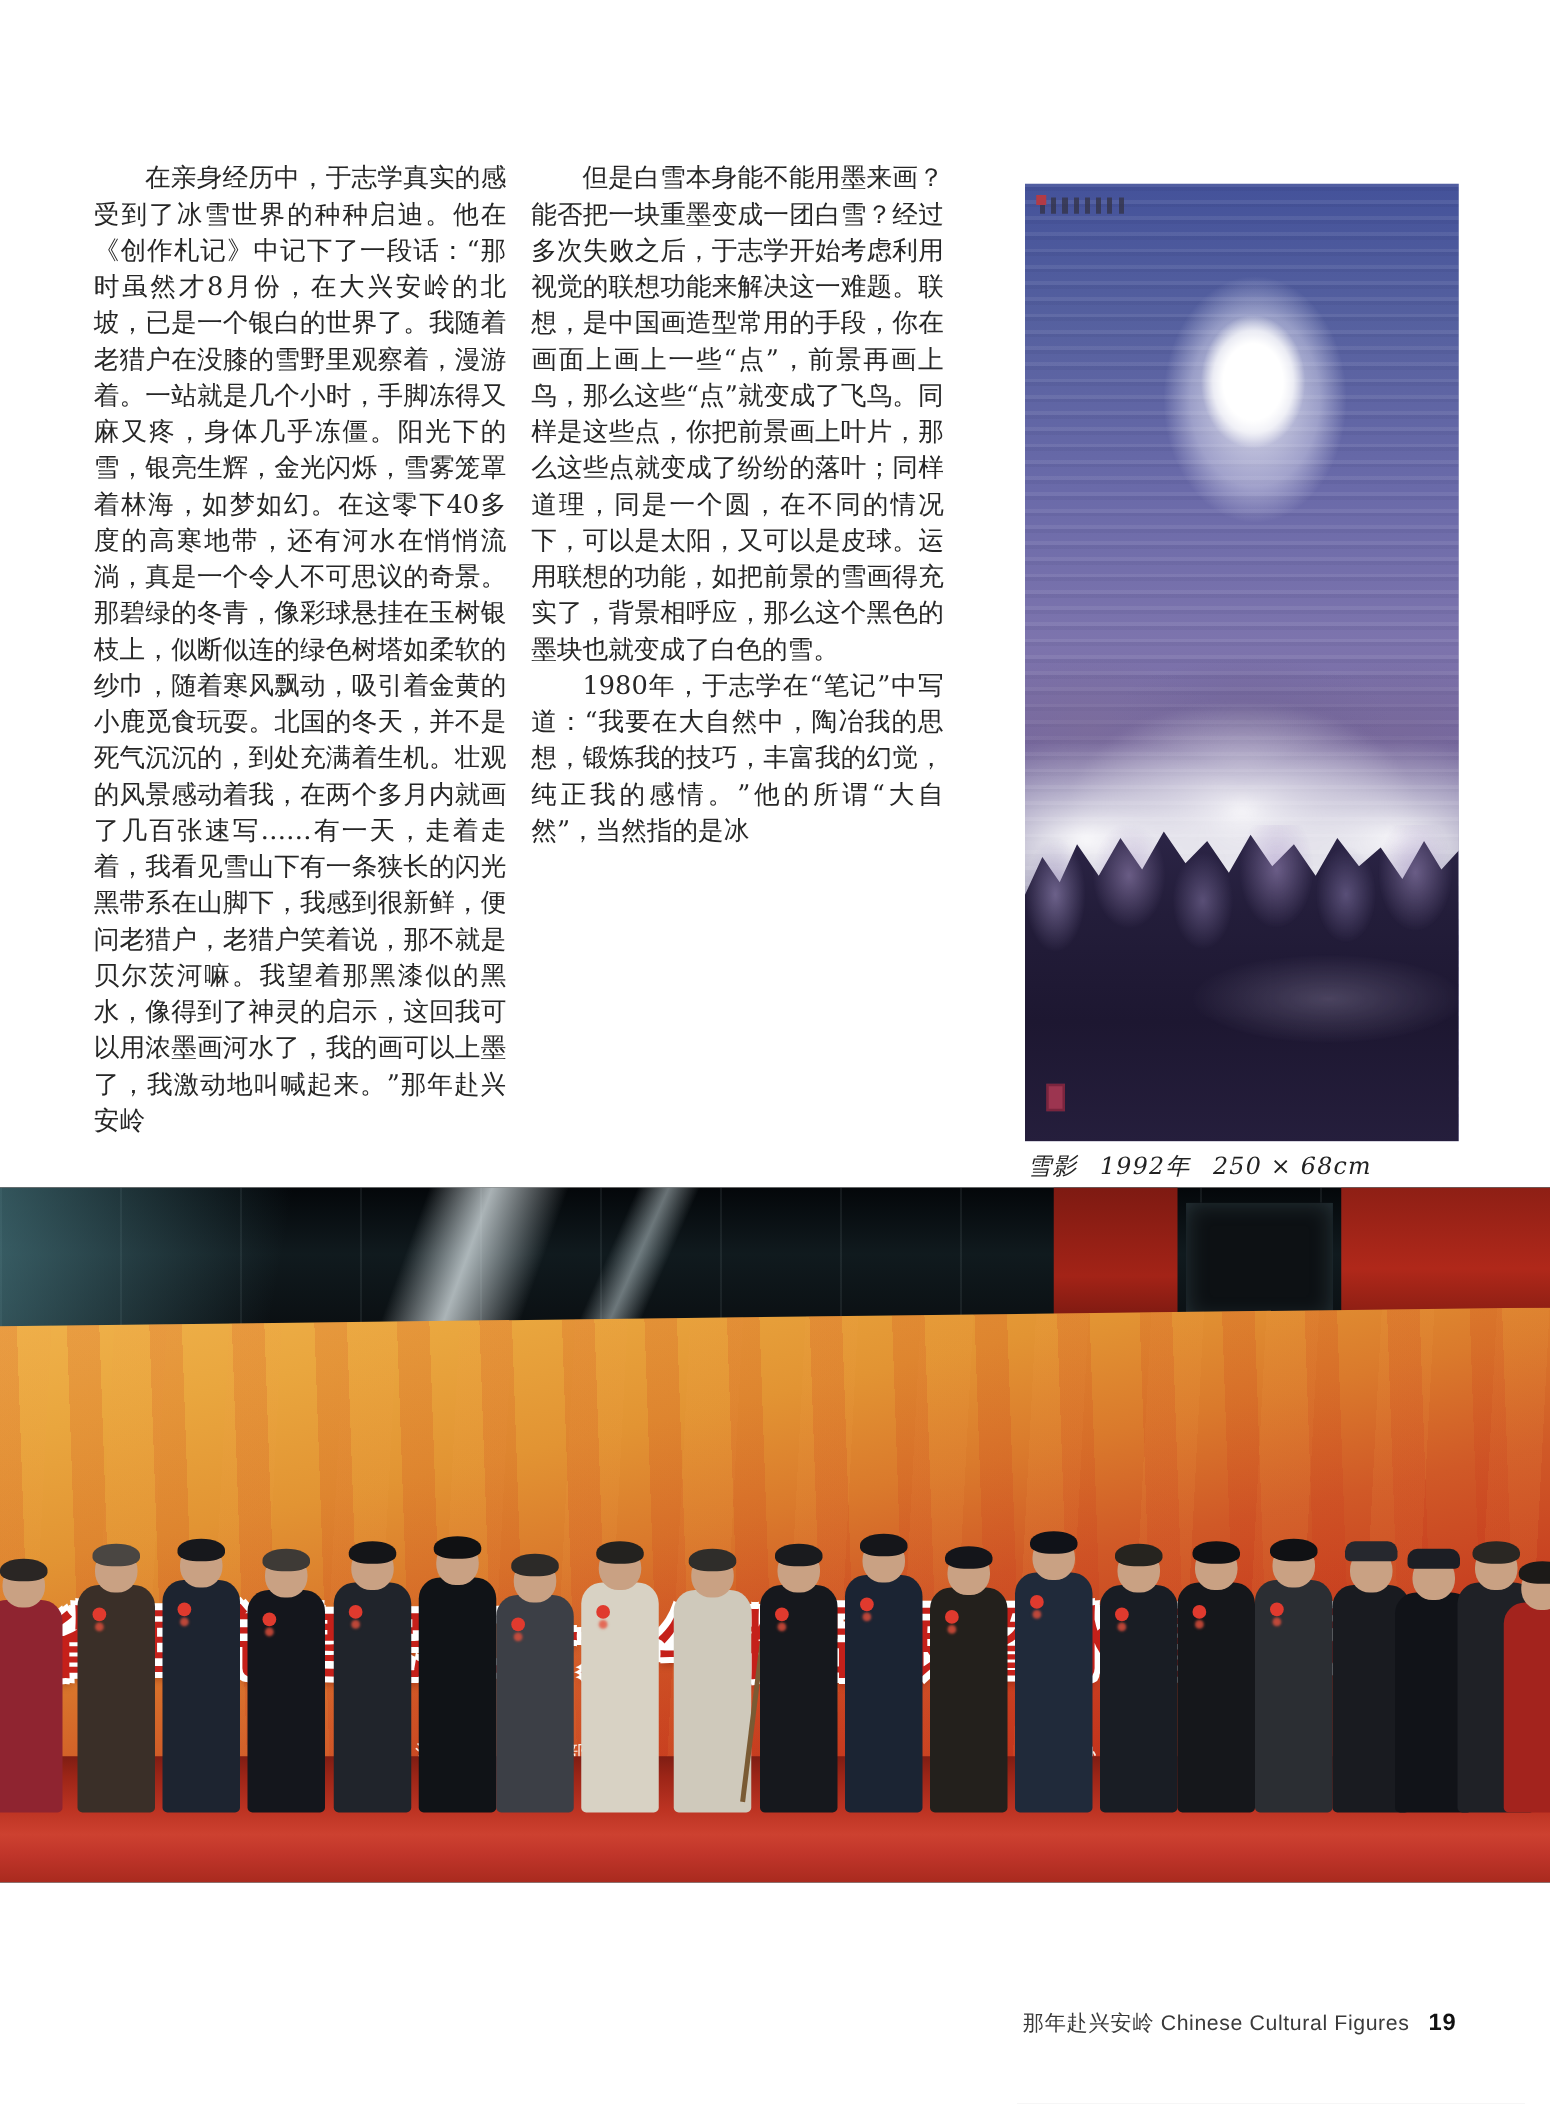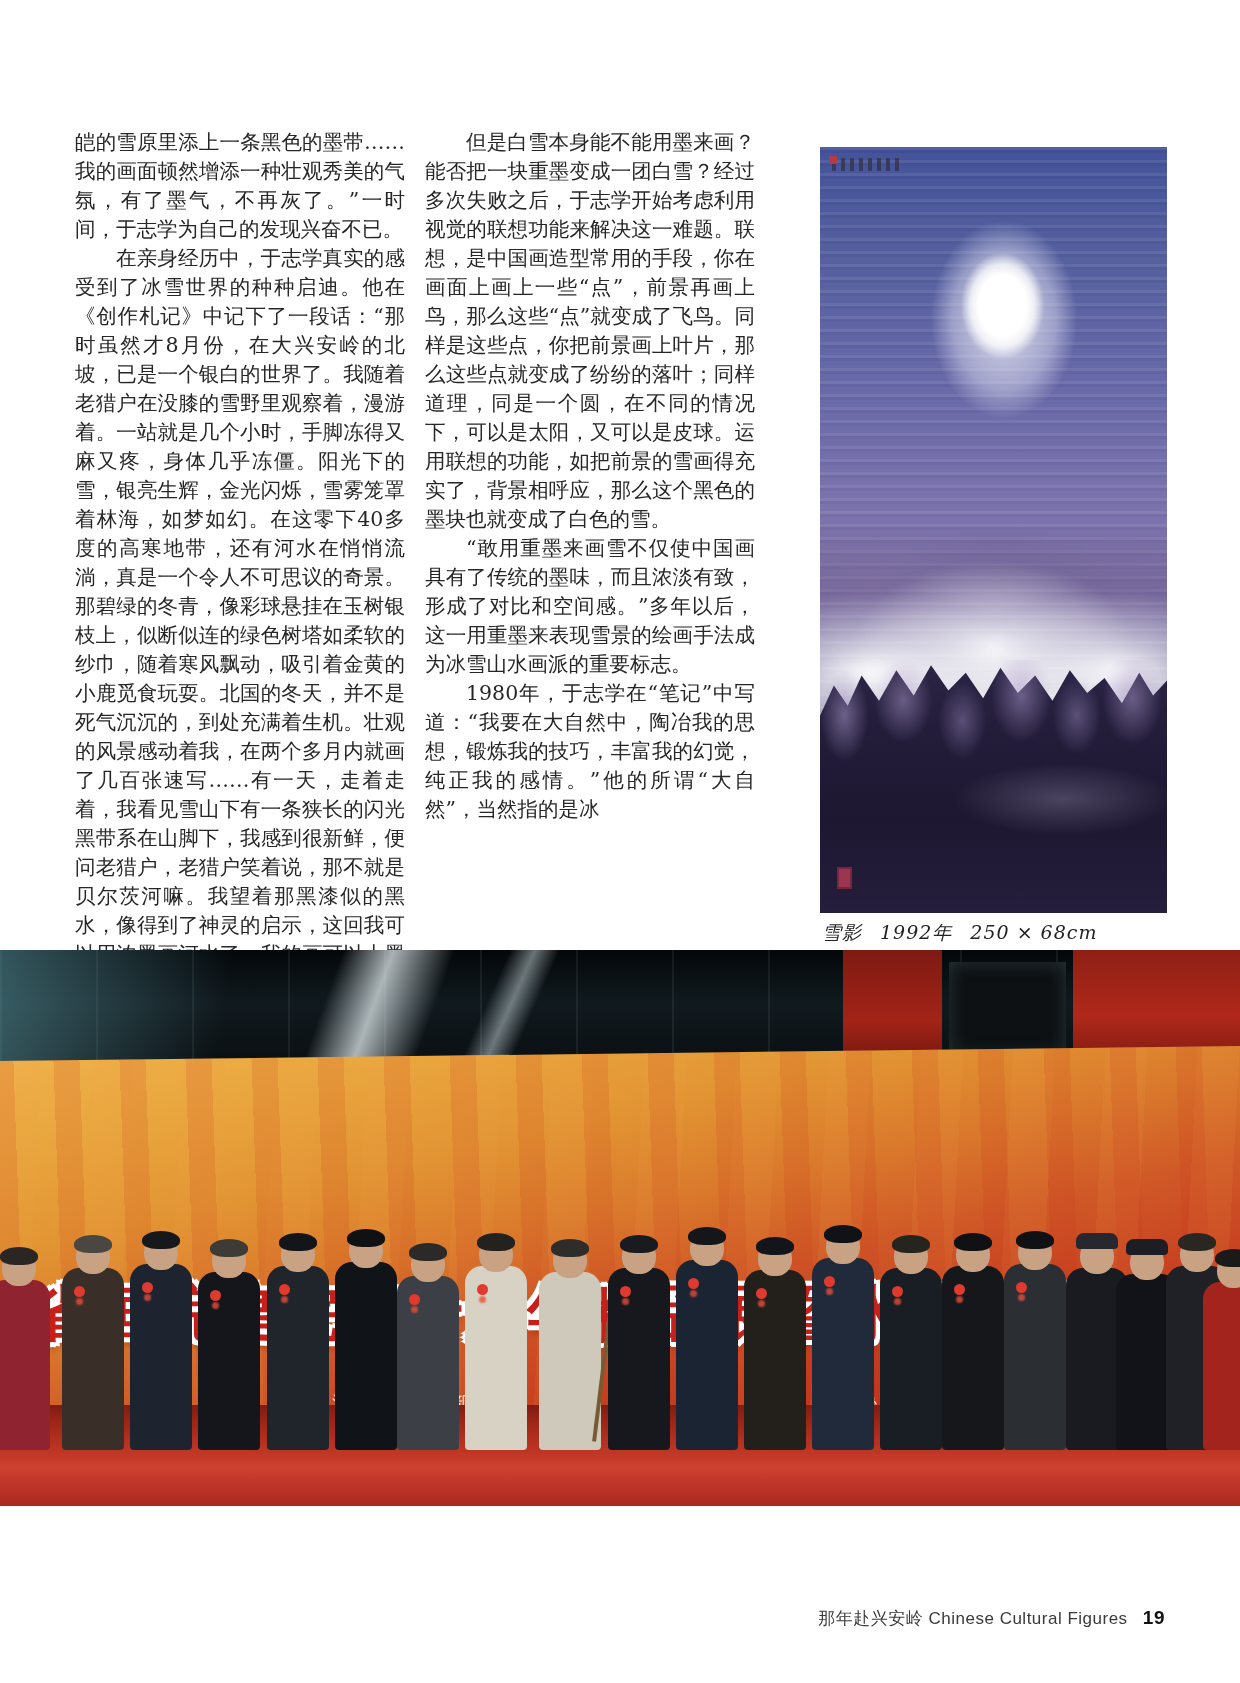--- a/index.html
+++ b/index.html
@@ -103,26 +103,24 @@
   .footer{position:absolute;right:75px;top:1607px;font-family:"Liberation Sans",sans-serif;
       font-size:17px;color:#3a3a3a;letter-spacing:.5px;}
   .footer .pnum{font-weight:bold;color:#111;margin-left:10px;font-size:19px;}
 </style>
 </head>
 <body>
 
 <div class="page">
 
   <div class="col col-left" id="col-left">
-      <p class="para">皑的雪原里添上一条黑色的墨带……我的画面顿然增添一种壮观秀美的气氛，有了墨气，不再灰了。”一时间，于志学为自己的发现兴奋不已。</p>
       <p class="para ind">在亲身经历中，于志学真实的感受到了冰雪世界的种种启迪。他在《创作札记》中记下了一段话：“那时虽然才8月份，在大兴安岭的北坡，已是一个银白的世界了。我随着老猎户在没膝的雪野里观察着，漫游着。一站就是几个小时，手脚冻得又麻又疼，身体几乎冻僵。阳光下的雪，银亮生辉，金光闪烁，雪雾笼罩着林海，如梦如幻。在这零下40多度的高寒地带，还有河水在悄悄流淌，真是一个令人不可思议的奇景。那碧绿的冬青，像彩球悬挂在玉树银枝上，似断似连的绿色树塔如柔软的纱巾，随着寒风飘动，吸引着金黄的小鹿觅食玩耍。北国的冬天，并不是死气沉沉的，到处充满着生机。壮观的风景感动着我，在两个多月内就画了几百张速写……有一天，走着走着，我看见雪山下有一条狭长的闪光黑带系在山脚下，我感到很新鲜，便问老猎户，老猎户笑着说，那不就是贝尔茨河嘛。我望着那黑漆似的黑水，像得到了神灵的启示，这回我可以用浓墨画河水了，我的画可以上墨了，我激动地叫喊起来。”那年赴兴安岭</p>
     </div>
   <div class="col col-mid" id="col-mid">
       <p class="para ind">但是白雪本身能不能用墨来画？能否把一块重墨变成一团白雪？经过多次失败之后，于志学开始考虑利用视觉的联想功能来解决这一难题。联想，是中国画造型常用的手段，你在画面上画上一些“点”，前景再画上鸟，那么这些“点”就变成了飞鸟。同样是这些点，你把前景画上叶片，那么这些点就变成了纷纷的落叶；同样道理，同是一个圆，在不同的情况下，可以是太阳，又可以是皮球。运用联想的功能，如把前景的雪画得充实了，背景相呼应，那么这个黑色的墨块也就变成了白色的雪。</p>
-      <p class="para ind">“敢用重墨来画雪不仅使中国画具有了传统的墨味，而且浓淡有致，形成了对比和空间感。”多年以后，这一用重墨来表现雪景的绘画手法成为冰雪山水画派的重要标志。</p>
       <p class="para ind">1980年，于志学在“笔记”中写道：“我要在大自然中，陶冶我的思想，锻炼我的技巧，丰富我的幻觉，纯正我的感情。”他的所谓“大自然”，当然指的是冰</p>
     </div>
 
   <figure class="painting" style="margin:0;">
     <div class="streaks"></div>
     <div class="halo"></div>
     <div class="moon-core"></div>
     <div class="far-ridge"></div>
     <div class="clouds"></div>
     <div class="mtn"></div>

